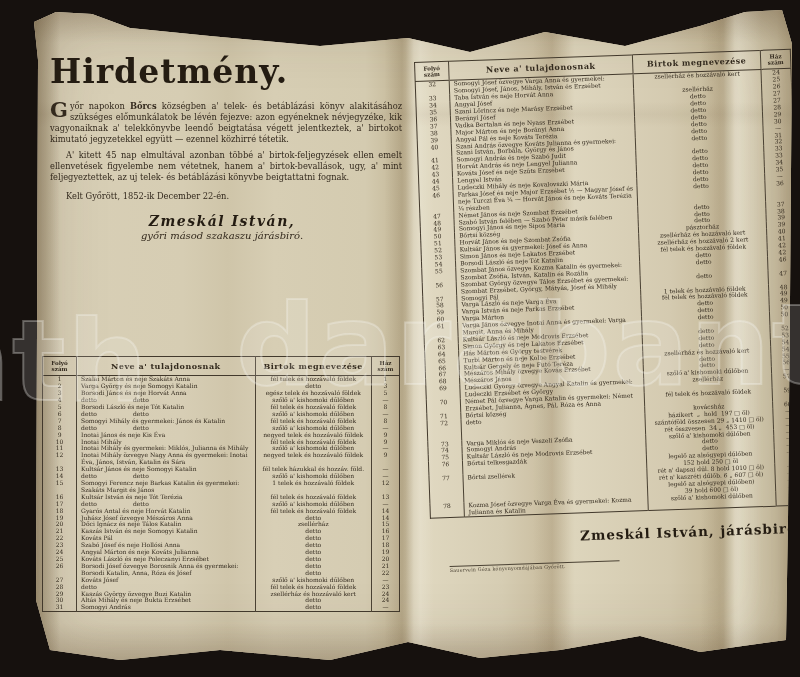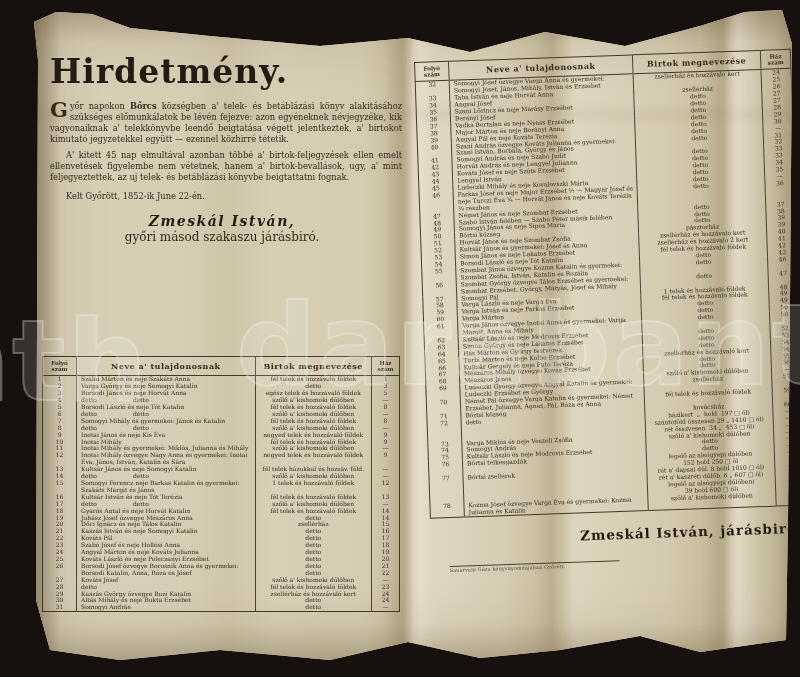--- a/index.html
+++ b/index.html
@@ -45,21 +45,21 @@
   }
   
   .page-left{position:absolute;left:20px;top:28px;width:352px;color:#33291d;}
   .doc-title{margin:14px 0 10px 0;text-align:left;font-size:33px;font-weight:bold;letter-spacing:1px;color:#241c12;}
   .page-left p{margin:5px 0;font-size:8.3px;line-height:1.32;text-align:justify;}
   .page-left p.ind{text-indent:16px;}
   .initial{float:left;font-size:21px;line-height:16px;margin:1px 2px 0 0;font-weight:600;}
   .dateline{margin-top:8px;font-size:8.3px;text-indent:16px;}
   .sig-left{margin-top:12px;text-align:center;padding-right:8px;}
   .sig-name{font-size:14px;font-weight:bold;font-style:italic;letter-spacing:1.5px;color:#241c12;}
-  .sig-role{font-size:12px;margin-top:1px;}
+  .sig-role{font-size:10px;margin-top:1px;font-style:italic;}
   
   .sheet-table{width:100%;border-collapse:collapse;table-layout:fixed;border:1.6px solid #42392c;background:rgba(255,255,250,0.03);}
   .sheet-table th,.sheet-table td{border-left:1px solid #4a4133;padding:0 2px;vertical-align:top;color:#332a1e;}
   .sheet-table th:first-child,.sheet-table td:first-child{border-left:none;}
   .sheet-table thead th{border-bottom:1.5px solid #42392c;padding:3px 1px;vertical-align:middle;}
   .h-small{font-size:5.6px;line-height:6.2px;font-weight:bold;}
   .h-main{font-size:8px;font-weight:bold;letter-spacing:0.5px;}
   .sheet-table td{font-size:6px;line-height:6.9px;}
   td.col-n{text-align:center;}
   td.col-name{text-align:left;padding-left:4px;white-space:pre-wrap;}
@@ -80,21 +80,21 @@
 <body>
 
 <div class="stage">
   <div class="paper">
     <div class="creases"></div>
 
     <div class="page-left">
       <h1 class="doc-title">Hirdetmény.</h1>
       <p><span class="initial">G</span><span>yőr napokon </span><b>Bőrcs</b><span> községben a' telek- és betáblázási könyv alakitásához szükséges előmunkálatok be lévén fejezve: azon egyéneknek névjegyzéke, kik vagyonaiknak a' telekkönyvbe leendő beigtatása végett jelentkeztek, a' birtokot kimutató jegyzetekkel együtt — ezennel közhirré tétetik.</span></p>
       <p class="ind">A' kitett 45 nap elmultával azonban többé a' birtok-feljegyzések ellen emelt ellenvetések figyelembe nem vétetnek, hanem a' birtok-bevallások, ugy, a' mint feljegyeztettek, az uj telek- és betáblázási könyvbe beigtattatni fognak.</p>
-      <div class="dateline">Kelt Győrött, 1852-ik June 22-én.</div>
+      <div class="dateline">Kelt Győrött, 1852-ik December 22-én.</div>
       <div class="sig-left">
         <div class="sig-name">Zmeskál István,</div>
         <div class="sig-role">győri másod szakaszu járásbiró.</div>
       </div>
       <div class="left-table-wrap">
         <table class="sheet-table">
           <colgroup>
               <col style="width:34px">
               <col style="width:178px">
               <col style="width:116px">

